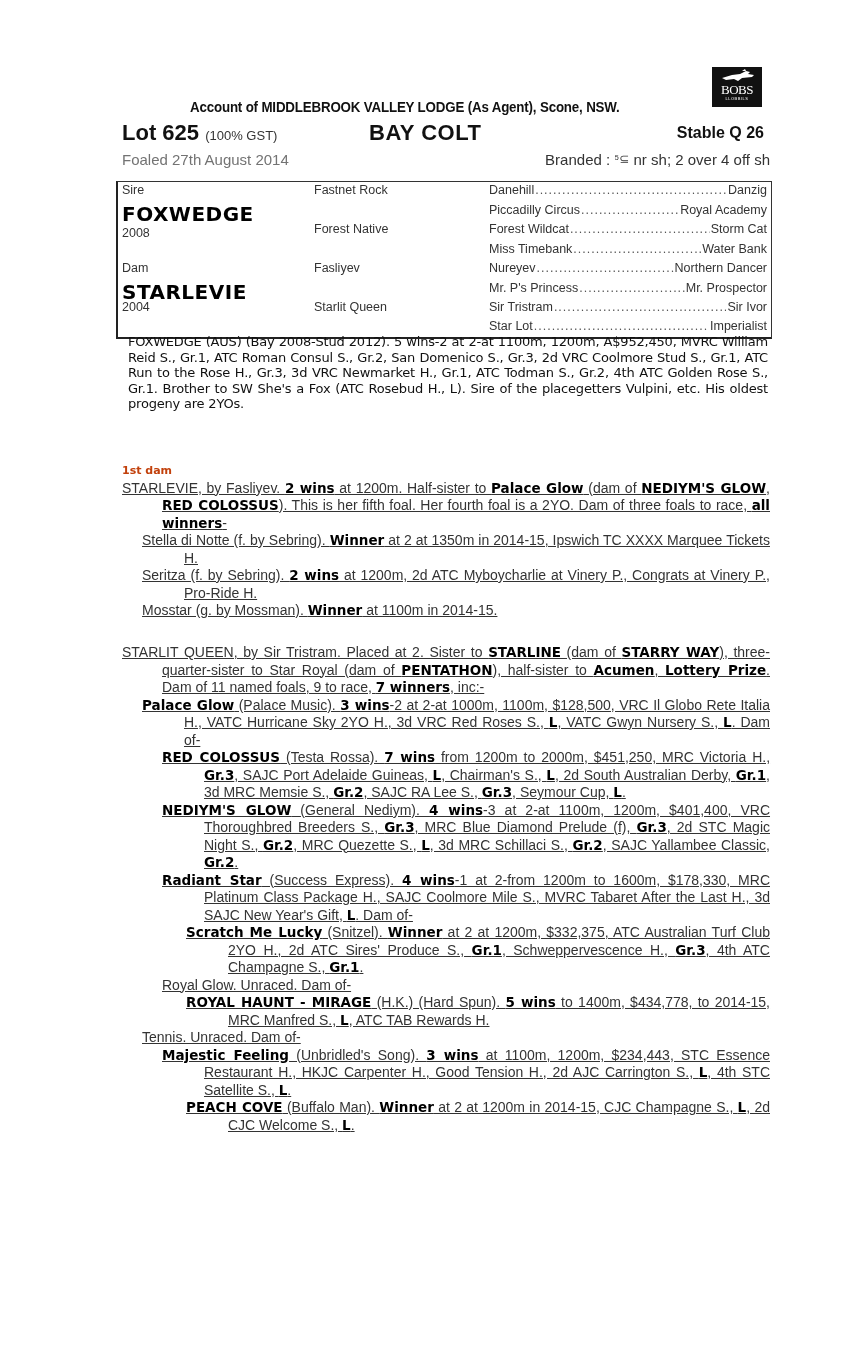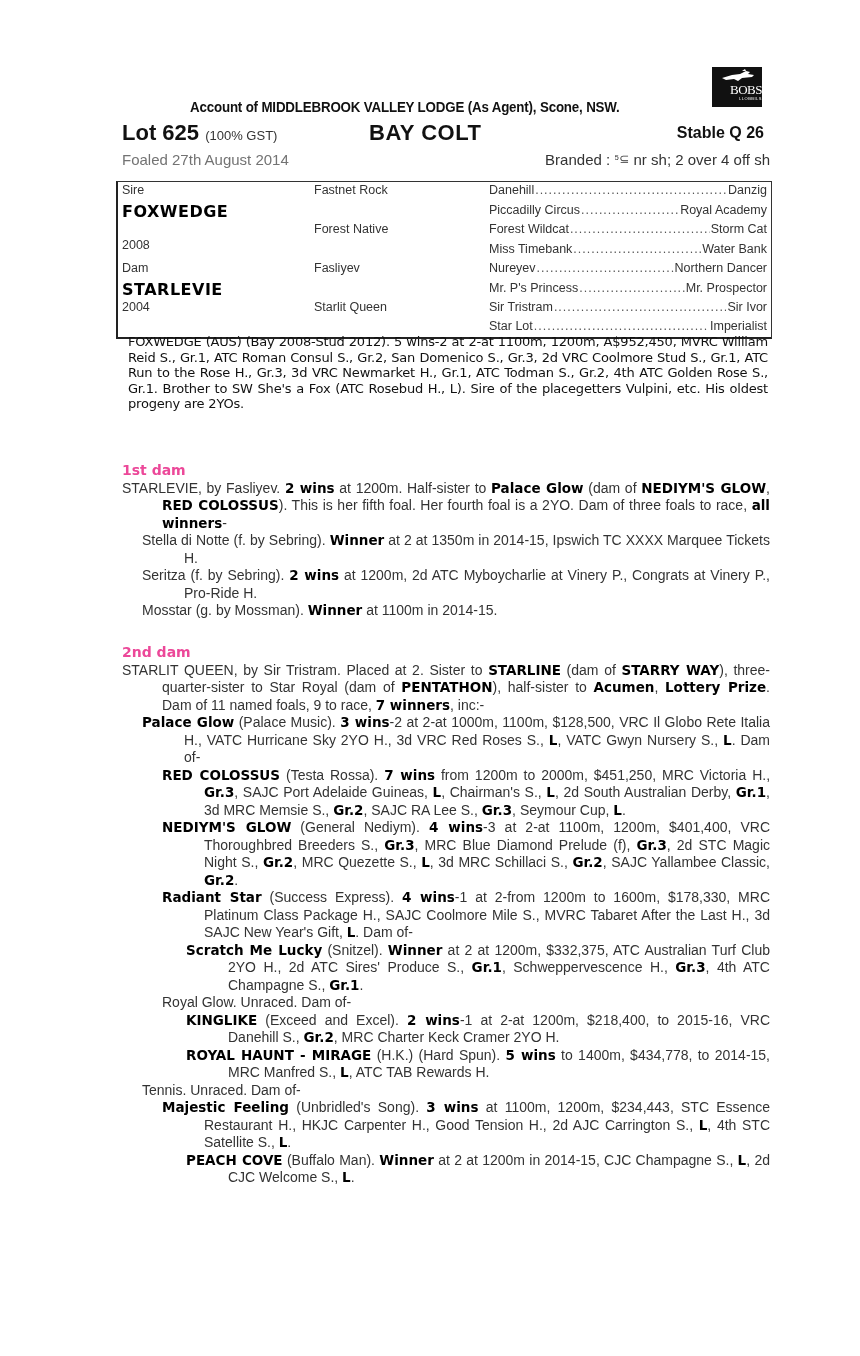--- a/index.html
+++ b/index.html
@@ -2,53 +2,53 @@
 <html><head>
 <meta charset="utf-8">
 <style>
   * { box-sizing: border-box; margin: 0; padding: 0; }
   html, body { width: 860px; height: 1356px; background: #ffffff; overflow: hidden; }
   body { position: relative; font-family: "Liberation Sans", sans-serif; color: #111; }
 
   .page { position: absolute; left: 0; top: 0; width: 860px; height: 1356px; }
 
   
-  .logo { position: absolute; left: 712px; top: 67px; width: 50px; height: 40px; background: #111; color: #fff; text-align: right; }
+  .logo { position: absolute; left: 712px; top: 67px; width: 50px; height: 40px; background: #111; color: #fff; text-align: center; }
   .logo .horse { display: block; width: 50px; height: 14px; margin-top: 2px; }
   .logo .brand { display: block; font-family: "Liberation Serif", serif; font-size: 13px; line-height: 13px; letter-spacing: -0.5px; }
   .logo .sub { display: block; font-size: 4px; line-height: 6px; letter-spacing: 0.5px; }
 
   
   .account { position: absolute; left: 190px; top: 98px; font-family: "Liberation Sans", sans-serif; font-weight: bold; font-size: 15.5px; transform: scaleX(0.86); transform-origin: left top; white-space: nowrap; letter-spacing: -0.2px; }
   .lot-line { position: absolute; left: 122px; top: 120px; width: 650px; height: 28px; }
   .lot { position: absolute; left: 0; top: 0; font-weight: bold; font-size: 22px; white-space: nowrap; }
   .lot .gst { font-weight: normal; font-size: 13px; color: #333; }
   .colt { position: absolute; left: 247px; top: 0; font-weight: bold; font-size: 22px; letter-spacing: 0.5px; }
   .stable { position: absolute; right: 8px; top: 4px; font-weight: bold; font-size: 16px; }
   .foaled { position: absolute; left: 122px; top: 151px; font-size: 15px; color: #737373; }
   .branded { position: absolute; right: 90px; top: 151px; font-size: 15px; color: #333; white-space: nowrap; }
   .brand-glyph { font-size: 12px; vertical-align: 2px; }
 
   
   .pedigree { position: absolute; left: 116px; top: 181px; width: 656px; height: 158px; border: 1px solid #333; border-left: 2px solid #222; border-bottom: 2px solid #222; font-size: 12.5px; color: #333; }
   .ped-row { position: absolute; white-space: nowrap; text-align: center; }
   .ped-col1 { left: 4px; }
   .ped-col2 { left: 196px; }
-  .ped-name { font-weight: 900; font-size: 16px; color: #000; letter-spacing: 0.5px; font-family: "DejaVu Sans", sans-serif; }
+  .ped-name { font-weight: 900; font-size: 20px; color: #000; letter-spacing: 0.5px; font-family: "DejaVu Sans", sans-serif; }
   .ped-gp { position: absolute; left: 371px; width: 278px; display: flex; align-items: baseline; white-space: nowrap; }
   .ped-gp .dots { flex: 1; overflow: hidden; margin: 0 1px; letter-spacing: 1px; color: #555; }
   .ped-gp .dots::before { content: "................................................................................"; }
 
   
   .sire-text { position: absolute; left: 128px; top: 334px; width: 640px; font-family: "DejaVu Sans", sans-serif; font-weight: normal; font-size: 13px; line-height: 15.5px; text-align: justify; letter-spacing: -0.2px; }
 
   
   .section { position: absolute; left: 122px; width: 648px; font-size: 14px; line-height: 17.5px; color: #333; }
-  .sec-head { font-family: "DejaVu Sans", sans-serif; font-weight: bold; font-size: 14px; color: #ec4899; margin-bottom: 0px; }
-  .para { text-align: justify; }
+  .sec-head { font-family: "DejaVu Sans", sans-serif; font-weight: bold; font-size: 11px; color: #c2410c; margin-bottom: 0px; }
+  .para { text-align: justify; text-decoration: underline; }
   .b { font-family: "DejaVu Sans", sans-serif; font-weight: bold; color: #000; font-size: 13.5px; }
   .i0 { padding-left: 40px; text-indent: -40px; }
   .l2 { margin-left: 20px; padding-left: 42px; text-indent: -42px; }
   .l3 { margin-left: 40px; padding-left: 42px; text-indent: -42px; }
   .l4 { margin-left: 64px; padding-left: 42px; text-indent: -42px; }
 </style>
 </head>
 <body>
 
 <div class="page">
@@ -71,21 +71,21 @@
   <div class="foaled">Foaled 27th August 2014</div>
   <div class="branded">
     <span>Branded :</span>
     <span class="brand-glyph">⁵⊆</span>
     <span>nr sh; 2 over 4 off sh</span>
   </div>
 
   <div class="pedigree">
     <div class="ped-row ped-col1" style="top:1px">Sire</div>
     <div class="ped-row ped-col1 ped-name" style="top:20px">FOXWEDGE</div>
-    <div class="ped-row ped-col1" style="top:56px">2008</div>
+    <div class="ped-row ped-col1" style="top:44px">2008</div>
     <div class="ped-row ped-col1" style="top:79px">Dam</div>
     <div class="ped-row ped-col1 ped-name" style="top:98px">STARLEVIE</div>
     <div class="ped-row ped-col1" style="top:118px">2004</div>
 
     <div class="ped-row ped-col2" style="top:1px">Fastnet Rock</div>
     <div class="ped-row ped-col2" style="top:40px">Forest Native</div>
     <div class="ped-row ped-col2" style="top:79px">Fasliyev</div>
     <div class="ped-row ped-col2" style="top:118px">Starlit Queen</div>
 
     <div class="ped-gp" style="top:1px">
@@ -134,36 +134,34 @@
 
   <div class="section" style="top:462px">
     <div class="sec-head">1st dam</div>
     <div class="para i0"><span>STARLEVIE, by Fasliyev. </span><span class="b">2 wins</span><span> at 1200m. Half-sister to </span><span class="b">Palace Glow</span><span> (dam of </span><span class="b">NEDIYM'S GLOW</span><span>, </span><span class="b">RED COLOSSUS</span><span>). This is her fifth foal. Her fourth foal is a 2YO. Dam of three foals to race, </span><span class="b">all winners</span><span>-</span></div>
     <div class="para l2"><span>Stella di Notte (f. by Sebring). </span><span class="b">Winner</span><span> at 2 at 1350m in 2014-15, Ipswich TC XXXX Marquee Tickets H.</span></div>
     <div class="para l2"><span>Seritza (f. by Sebring). </span><span class="b">2 wins</span><span> at 1200m, 2d ATC Myboycharlie at Vinery P., Congrats at Vinery P., Pro-Ride H.</span></div>
     <div class="para l2"><span>Mosstar (g. by Mossman). </span><span class="b">Winner</span><span> at 1100m in 2014-15.</span></div>
   </div>
 
   <div class="section" style="top:644px">
-    <div class="sec-head">2nd dam</div>
     <div class="para i0"><span>STARLIT QUEEN, by Sir Tristram. Placed at 2. Sister to </span><span class="b">STARLINE</span><span> (dam of </span><span class="b">STARRY WAY</span><span>), three-quarter-sister to Star Royal (dam of </span><span class="b">PENTATHON</span><span>), half-sister to </span><span class="b">Acumen</span><span>, </span><span class="b">Lottery Prize</span><span>. Dam of 11 named foals, 9 to race, </span><span class="b">7 winners</span><span>, inc:-</span></div>
 
     <div class="para l2"><span class="b">Palace Glow</span><span> (Palace Music). </span><span class="b">3 wins</span><span>-2 at 2-at 1000m, 1100m, $128,500, VRC Il Globo Rete Italia H., VATC Hurricane Sky 2YO H., 3d VRC Red Roses S., </span><span class="b">L</span><span>, VATC Gwyn Nursery S., </span><span class="b">L</span><span>. Dam of-</span></div>
 
     <div class="para l3"><span class="b">RED COLOSSUS</span><span> (Testa Rossa). </span><span class="b">7 wins</span><span> from 1200m to 2000m, $451,250, MRC Victoria H., </span><span class="b">Gr.3</span><span>, SAJC Port Adelaide Guineas, </span><span class="b">L</span><span>, Chairman's S., </span><span class="b">L</span><span>, 2d South Australian Derby, </span><span class="b">Gr.1</span><span>, 3d MRC Memsie S., </span><span class="b">Gr.2</span><span>, SAJC RA Lee S., </span><span class="b">Gr.3</span><span>, Seymour Cup, </span><span class="b">L</span><span>.</span></div>
 
     <div class="para l3"><span class="b">NEDIYM'S GLOW</span><span> (General Nediym). </span><span class="b">4 wins</span><span>-3 at 2-at 1100m, 1200m, $401,400, VRC Thoroughbred Breeders S., </span><span class="b">Gr.3</span><span>, MRC Blue Diamond Prelude (f), </span><span class="b">Gr.3</span><span>, 2d STC Magic Night S., </span><span class="b">Gr.2</span><span>, MRC Quezette S., </span><span class="b">L</span><span>, 3d MRC Schillaci S., </span><span class="b">Gr.2</span><span>, SAJC Yallambee Classic, </span><span class="b">Gr.2</span><span>.</span></div>
 
     <div class="para l3"><span class="b">Radiant Star</span><span> (Success Express). </span><span class="b">4 wins</span><span>-1 at 2-from 1200m to 1600m, $178,330, MRC Platinum Class Package H., SAJC Coolmore Mile S., MVRC Tabaret After the Last H., 3d SAJC New Year's Gift, </span><span class="b">L</span><span>. Dam of-</span></div>
 
     <div class="para l4"><span class="b">Scratch Me Lucky</span><span> (Snitzel). </span><span class="b">Winner</span><span> at 2 at 1200m, $332,375, ATC Australian Turf Club 2YO H., 2d ATC Sires' Produce S., </span><span class="b">Gr.1</span><span>, Schweppervescence H., </span><span class="b">Gr.3</span><span>, 4th ATC Champagne S., </span><span class="b">Gr.1</span><span>.</span></div>
 
     <div class="para l3">Royal Glow. Unraced. Dam of-</div>
 
-    <div class="para l4"><span class="b">KINGLIKE</span><span> (Exceed and Excel). </span><span class="b">2 wins</span><span>-1 at 2-at 1200m, $218,400, to 2015-16, VRC Danehill S., </span><span class="b">Gr.2</span><span>, MRC Charter Keck Cramer 2YO H.</span></div>
 
     <div class="para l4"><span class="b">ROYAL HAUNT - MIRAGE</span><span> (H.K.) (Hard Spun). </span><span class="b">5 wins</span><span> to 1400m, $434,778, to 2014-15, MRC Manfred S., </span><span class="b">L</span><span>, ATC TAB Rewards H.</span></div>
 
     <div class="para l2">Tennis. Unraced. Dam of-</div>
 
     <div class="para l3"><span class="b">Majestic Feeling</span><span> (Unbridled's Song). </span><span class="b">3 wins</span><span> at 1100m, 1200m, $234,443, STC Essence Restaurant H., HKJC Carpenter H., Good Tension H., 2d AJC Carrington S., </span><span class="b">L</span><span>, 4th STC Satellite S., </span><span class="b">L</span><span>.</span></div>
 
 
     <div class="para l4"><span class="b">PEACH COVE</span><span> (Buffalo Man). </span><span class="b">Winner</span><span> at 2 at 1200m in 2014-15, CJC Champagne S., </span><span class="b">L</span><span>, 2d CJC Welcome S., </span><span class="b">L</span><span>.</span></div>
   </div>

